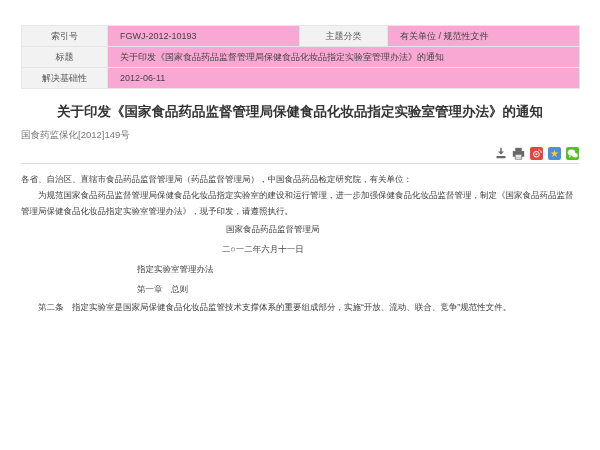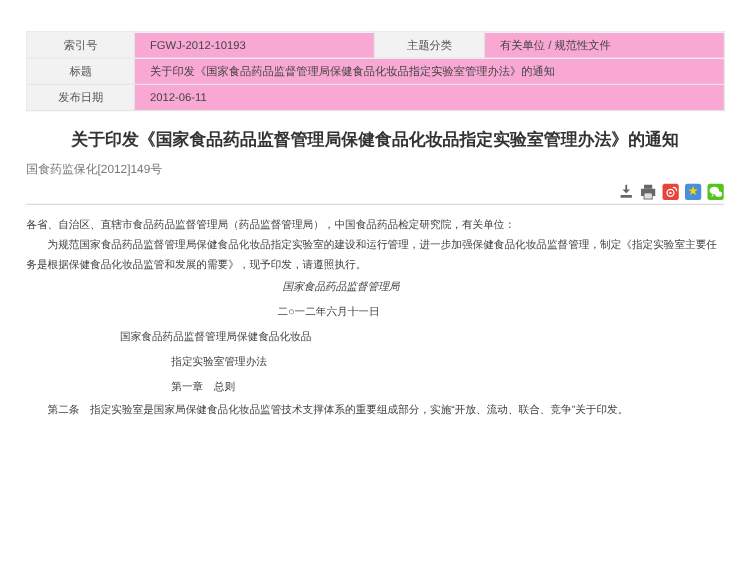--- a/index.html
+++ b/index.html
@@ -27,21 +27,21 @@
   .sq.weibo{background:#e6453c;}
   .sq.qzone{background:#4a90d9;color:#ffd400;font-size:10px;line-height:13px;}
   .sq.wechat{background:#52c41a;}
   .divider{border-bottom:1px solid #dcdcdc;margin-top:3px;}
   .publish-time{margin-top:5px;text-align:right;font-size:8.5px;color:#999;}
 
   
   .content{margin-top:7px;font-size:8.5px;line-height:16px;color:#404040;}
   .content p{margin:0;}
   .indent{text-indent:17px;}
-  .sig-name{padding-left:205px;margin-top:14px;line-height:20px;font-style:italic;}
+  .sig-name{padding-left:205px;margin-top:14px;line-height:20px;}
   .sig-date{padding-left:201px;line-height:20px;}
   .att-title1{padding-left:75px;margin-top:12px;line-height:20px;}
   .att-title2{padding-left:116px;line-height:20px;}
   .chapter{padding-left:116px;margin-top:6px;line-height:20px;}
   .clause{margin-top:2px;}
 </style>
 </head>
 <body>
 
 <div class="page">
@@ -58,21 +58,21 @@
       <td class="lab">索引号</td>
       <td class="val">FGWJ-2012-10193</td>
       <td class="lab">主题分类</td>
       <td class="val">有关单位 / 规范性文件</td>
     </tr>
     <tr>
       <td class="lab">标题</td>
       <td class="val" colspan="3">关于印发《国家食品药品监督管理局保健食品化妆品指定实验室管理办法》的通知</td>
     </tr>
     <tr>
-      <td class="lab">发布日期</td>
+      <td class="lab">解决基础性</td>
       <td class="val" colspan="3">2012-06-11</td>
     </tr>
   </tbody>
     </table>
 
   <div class="article-title">关于印发《国家食品药品监督管理局保健食品化妆品指定实验室管理办法》的通知</div>
   <div class="doc-number">国食药监保化[2012]149号</div>
 
   <div class="toolbar">
     <span class="tool-btn">
@@ -107,22 +107,21 @@
         <path d="M4 11l-1 3 3-2z" fill="#fff"></path>
       </svg>
     </span>
   </div>
 
   <div class="divider"></div>
 
 
   <div class="content">
     <p>各省、自治区、直辖市食品药品监督管理局（药品监督管理局），中国食品药品检定研究院，有关单位：</p>
-    <p class="indent">为规范国家食品药品监督管理局保健食品化妆品指定实验室的建设和运行管理，进一步加强保健食品化妆品监督管理，制定《指定实验室主要任务是根据保健食品化妆品监管和发展的需要》，现予印发，请遵照执行。</p>
+    <p class="indent">为规范国家食品药品监督管理局保健食品化妆品指定实验室的建设和运行管理，进一步加强保健食品化妆品监督管理，制定《国家食品药品监督管理局保健食品化妆品指定实验室管理办法》，现予印发，请遵照执行。</p>
     <p class="sig-name">国家食品药品监督管理局</p>
     <p class="sig-date">二○一二年六月十一日</p>
-    <p class="att-title1">国家食品药品监督管理局保健食品化妆品</p>
     <p class="att-title2">指定实验室管理办法</p>
     <p class="chapter">第一章　总则</p>
-    <p class="indent clause">第二条　指定实验室是国家局保健食品化妆品监管技术支撑体系的重要组成部分，实施“开放、流动、联合、竞争”关于印发。</p>
+    <p class="indent clause">第二条　指定实验室是国家局保健食品化妆品监管技术支撑体系的重要组成部分，实施“开放、流动、联合、竞争”规范性文件。</p>
   </div>
 
 </div>
 
 </body></html>

